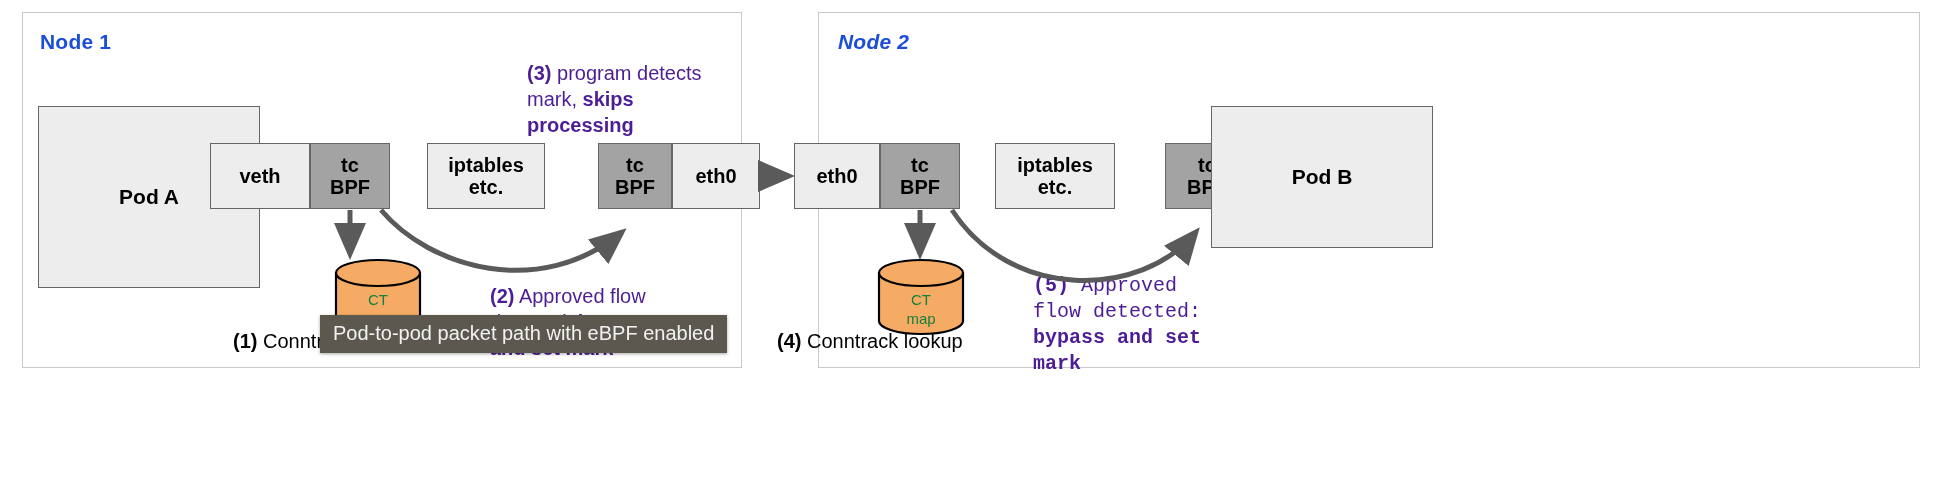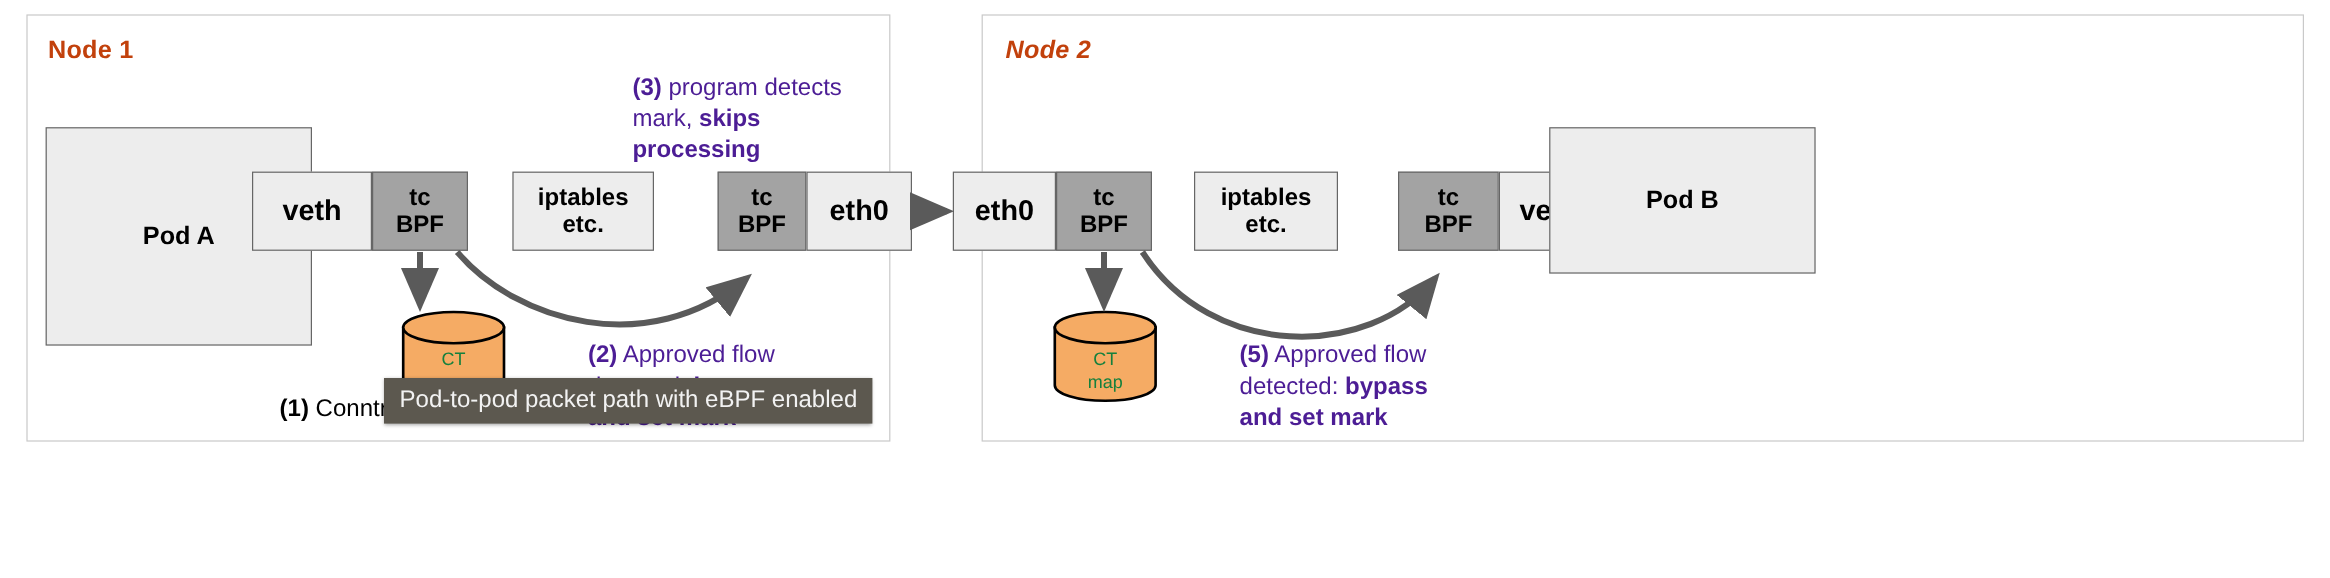--- a/index.html
+++ b/index.html
@@ -1,29 +1,29 @@
 <!DOCTYPE html>
 <html><head>
 <meta charset="utf-8">
 <style>
   html,body{margin:0;padding:0;background:#ffffff;}
   body{font-family:"Liberation Sans",sans-serif;}
   #stage{position:relative;width:1942px;height:482px;background:#fff;overflow:hidden;}
 
   .node-panel{position:absolute;border:1px solid #c9c9c9;background:#ffffff;box-sizing:border-box;}
-  .node-title{position:absolute;font-weight:bold;font-size:21px;color:#c2410c;letter-spacing:.2px;}
+  .node-title{position:absolute;font-weight:bold;font-size:21px;color:#1d4ed8;letter-spacing:.2px;}
 
   .blk{position:absolute;box-sizing:border-box;border:1.6px solid #666666;
        display:flex;align-items:center;justify-content:center;text-align:center;
        font-weight:bold;color:#000;line-height:1.12;}
   .grey{background:#ededed;}
   .orange{background:#a3a3a3;}
 
   .podbox{font-size:21px;}
-  .ifbox{font-size:24px;}
+  .ifbox{font-size:20px;}
   .twoline{font-size:20px;}
 
   .note{position:absolute;font-size:20px;color:#4c1d95;line-height:1.30;}
   .note b{font-weight:bold;}
   .caption{position:absolute;font-size:20px;color:#000;white-space:nowrap;}
   .caption b{font-weight:bold;}
 
   svg.arrows{position:absolute;left:0;top:0;width:1942px;height:482px;pointer-events:none;}
 
   .ctwrap{position:absolute;}
@@ -113,38 +113,41 @@
 
   <div class="blk orange twoline" style="left:1165px;top:143px;width:84px;height:66px;">
     <div>
       <div>tc</div>
       <div>BPF</div>
     </div>
   </div>
 
   <div class="blk grey ifbox" style="left:1249px;top:143px;width:84px;height:66px;">veth</div>
 
-  <div class="blk grey podbox" style="left:1291px;top:106px;width:222px;height:122px;">Pod B</div>
+  <div class="blk grey podbox" style="left:1211px;top:106px;width:222px;height:142px;">Pod B</div>
 
   <div class="ctwrap" style="left:876px;top:258px;width:90px;height:78px;">
     <svg width="90" height="78" viewBox="0 0 90 78">
       <path d="M3,15 L3,63 A42,13 0 0 0 87,63 L87,15 Z" fill="#f5ab64" stroke="#000" stroke-width="2.2"></path>
       <ellipse cx="45" cy="15" rx="42" ry="13" fill="#f5ab64" stroke="#000" stroke-width="2.2"></ellipse>
     </svg>
     <div class="ctlabel">
       <div>CT</div>
       <div>map</div>
     </div>
   </div>
 
 
-  <div class="note" style="left:1033px;top:283px;width:190px;">
+  <div class="note" style="left:1033px;top:273px;width:190px;font-family:Liberation Mono, monospace;">
     <b>(5)</b><span> Approved flow detected: </span><b>bypass and set mark</b>
   </div>
 
+  <div class="caption" style="left:777px;top:330px;">
+    <b>(4)</b><span> Conntrack lookup</span>
+  </div>
 
   <svg class="arrows">
     <defs>
       <marker id="ah" markerWidth="9" markerHeight="9" refX="6.2" refY="3.2" orient="auto" markerUnits="strokeWidth">
         <path d="M0,0 L7.4,3.2 L0,6.4 z" fill="#5a5a5a"></path>
       </marker>
     </defs>
 
     <line x1="350" y1="210" x2="350" y2="254" stroke="#5a5a5a" stroke-width="5" marker-end="url(#ah)"></line>
 

